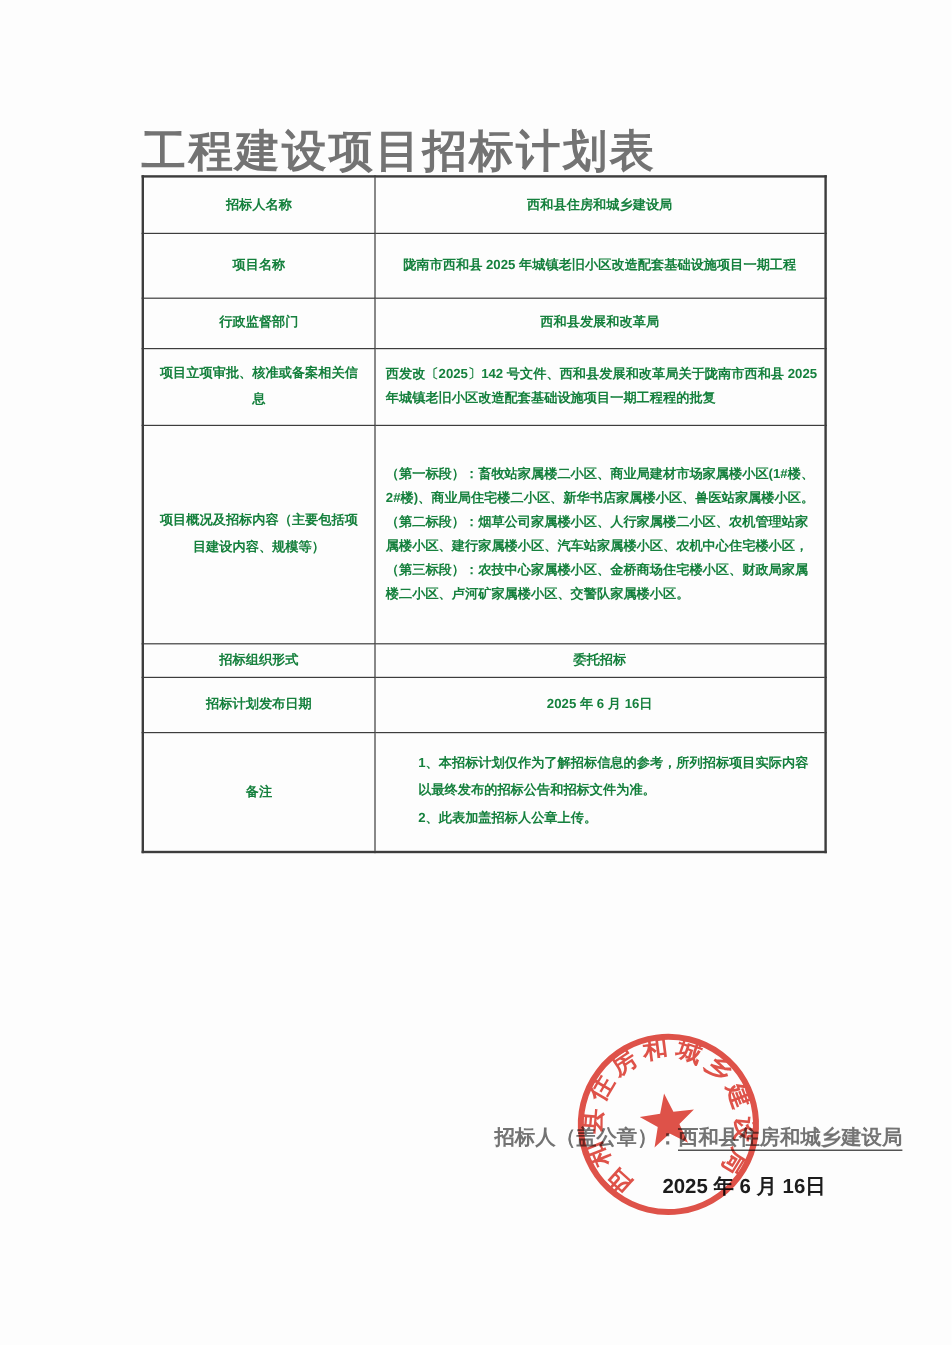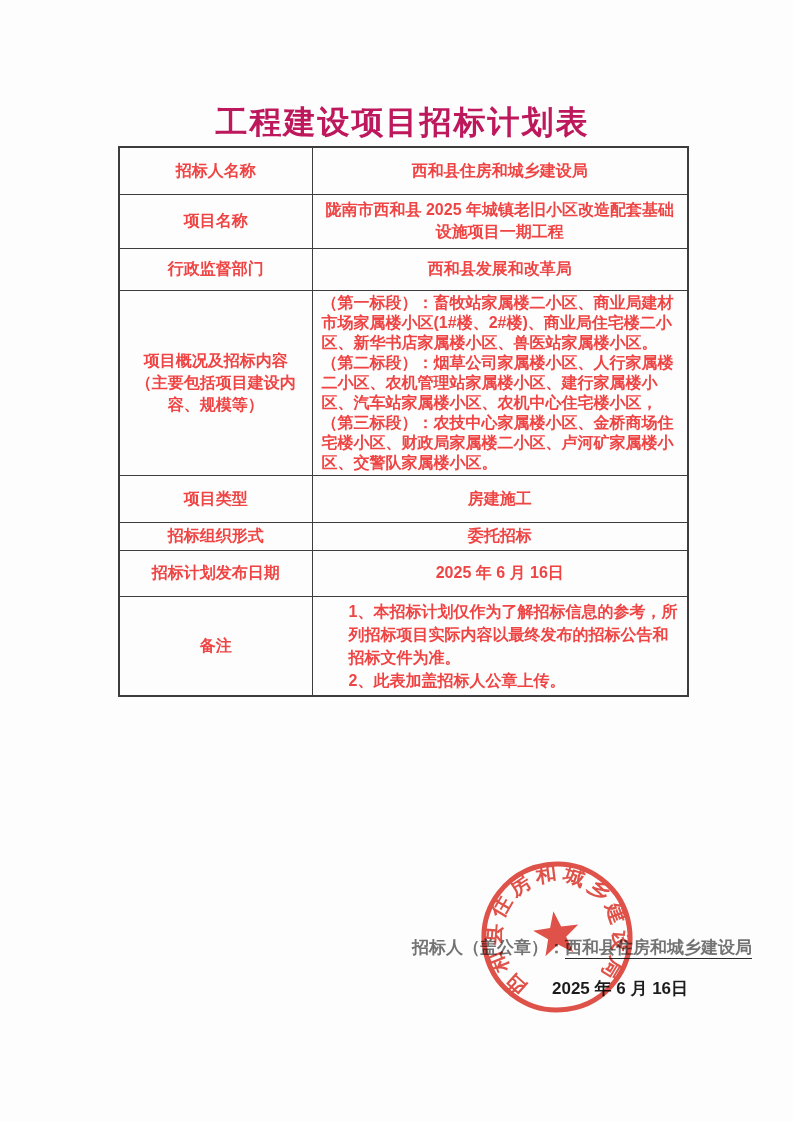--- a/index.html
+++ b/index.html
@@ -10,39 +10,38 @@
   }
   .page {
     position:relative;
     width:793px; height:1121px;
     background:#fdfdfd;
     overflow:hidden;
   }
   .doc-title {
     position:absolute;
     top:101px; left:118px; width:569px;
-    text-align:center;
-    font-size:32px; font-weight:700;
+    font-size:37px; font-weight:700;
     letter-spacing:2px;
-    color:#be185d;
+    color:#737373;
   }
   table.plan {
     position:absolute;
     top:146px; left:118px;
     width:569px;
     border-collapse:collapse;
     table-layout:fixed;
     border:2px solid #3d3d3d;
   }
   table.plan td {
     border:1px solid #3d3d3d;
-    font-size:16px;
+    font-size:11px;
     font-weight:600;
     vertical-align:middle;
-    color:#ef4444;
+    color:#15803d;
   }
   td.lbl {
     text-align:center;
     padding:2px 9px;
     line-height:22px;
   }
   td.val {
     text-align:center;
     padding:2px 8px;
     white-space:pre-wrap;
@@ -119,29 +118,29 @@
         <td class="val">西和县住房和城乡建设局</td>
       </tr>
       <tr class="r2">
         <td class="lbl">项目名称</td>
         <td class="val">陇南市西和县 2025 年城镇老旧小区改造配套基础设施项目一期工程</td>
       </tr>
       <tr class="r3">
         <td class="lbl">行政监督部门</td>
         <td class="val">西和县发展和改革局</td>
       </tr>
+      <tr class="r4">
+        <td class="lbl">项目立项审批、核准或备案相关信息</td>
+        <td class="val vleft">西发改〔2025〕142 号文件、西和县发展和改革局关于陇南市西和县 2025 年城镇老旧小区改造配套基础设施项目一期工程程的批复</td>
+      </tr>
       <tr class="r5">
         <td class="lbl">项目概况及招标内容（主要包括项目建设内容、规模等）</td>
         <td class="val vleft">（第一标段）：畜牧站家属楼二小区、商业局建材市场家属楼小区(1#楼、2#楼)、商业局住宅楼二小区、新华书店家属楼小区、兽医站家属楼小区。
 （第二标段）：烟草公司家属楼小区、人行家属楼二小区、农机管理站家属楼小区、建行家属楼小区、汽车站家属楼小区、农机中心住宅楼小区，
 （第三标段）：农技中心家属楼小区、金桥商场住宅楼小区、财政局家属楼二小区、卢河矿家属楼小区、交警队家属楼小区。</td>
-      </tr>
-      <tr class="r6">
-        <td class="lbl">项目类型</td>
-        <td class="val">房建施工</td>
       </tr>
       <tr class="r8">
         <td class="lbl">招标组织形式</td>
         <td class="val">委托招标</td>
       </tr>
       <tr class="r11">
         <td class="lbl">招标计划发布日期</td>
         <td class="val">2025 年 6 月 16日</td>
       </tr>
       <tr class="r12">

